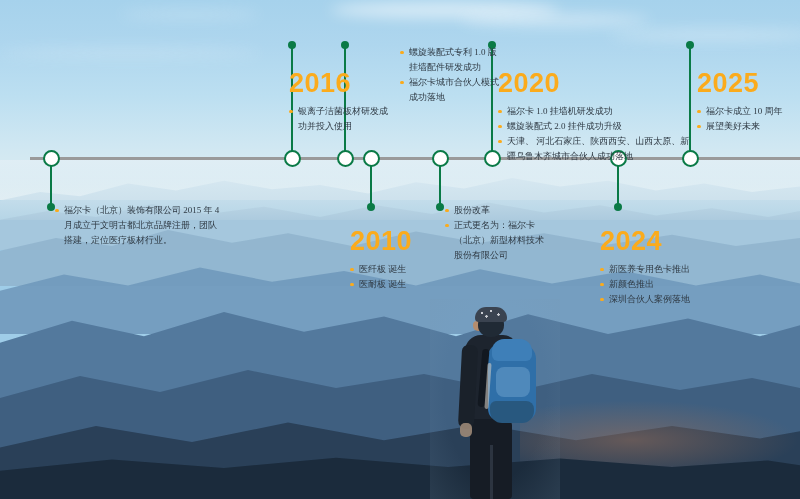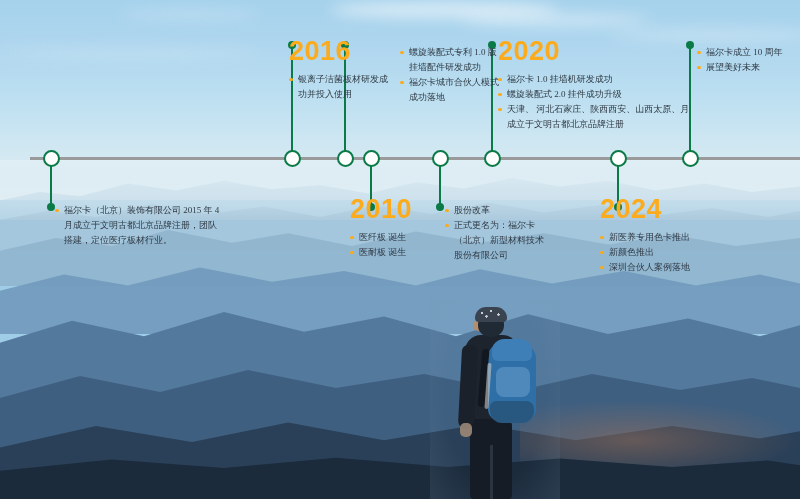--- a/index.html
+++ b/index.html
@@ -101,20 +101,21 @@
   .stem-cap {
     position: absolute; width: 8px; height: 8px; border-radius: 50%;
     background: #0a7a46; left: -2.75px;
   }
 
   .entry { position: absolute; }
   .year {
     font-size: 27px; font-weight: bold; color: #fbab1c;
     letter-spacing: .5px; line-height: 1;
     font-family: "Liberation Sans", "DejaVu Sans", sans-serif;
+    margin-top: 32px;
   }
   .bullets { margin-top: 7px; }
   .bullet {
     position: relative;
     padding-left: 9px;
     font-size: 9px;
     line-height: 15px;
     color: #2f3a44;
     font-family: Liberation Serif, serif;
   }
@@ -245,32 +246,33 @@
         <div class="bullets">
           <div class="bullet">股份改革</div>
           <div class="bullet">正式更名为：福尔卡（北京）新型材料技术股份有限公司</div>
         </div>
       </div>
       <div class="entry above" id="e2020">
         <div class="year">2020</div>
         <div class="bullets">
           <div class="bullet">福尔卡 1.0 挂墙机研发成功</div>
           <div class="bullet">螺旋装配式 2.0 挂件成功升级</div>
-          <div class="bullet">天津、 河北石家庄、陕西西安、山西太原、月成立于文明古都北京品牌注册</div>
+          <div class="bullet">天津、 河北石家庄、陕西西安、山西太原、新疆乌鲁木齐城市合伙人成功落地</div>
         </div>
       </div>
       <div class="entry below" id="e2024">
         <div class="year">2024</div>
         <div class="bullets">
           <div class="bullet">新医养专用色卡推出</div>
           <div class="bullet">新颜色推出</div>
           <div class="bullet">深圳合伙人案例落地</div>
         </div>
       </div>
       <div class="entry above" id="e2025">
+        <div class="year">2025</div>
         <div class="bullets">
           <div class="bullet">福尔卡成立 10 周年</div>
           <div class="bullet">展望美好未来</div>
         </div>
       </div>
     </div>
 
 </div>
 
 </body></html>

